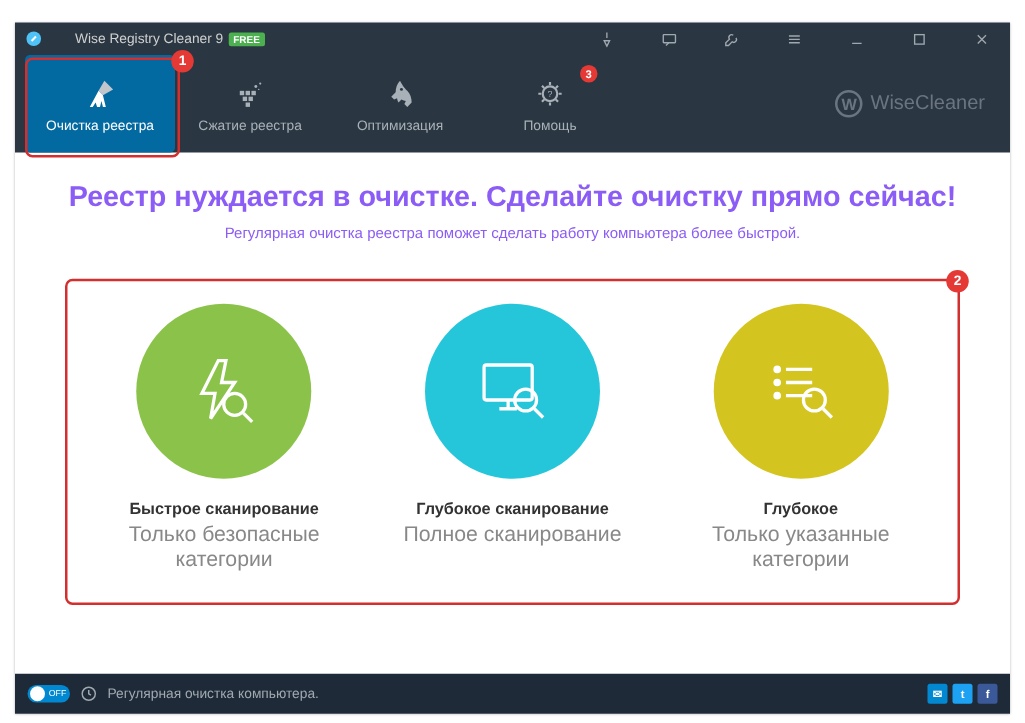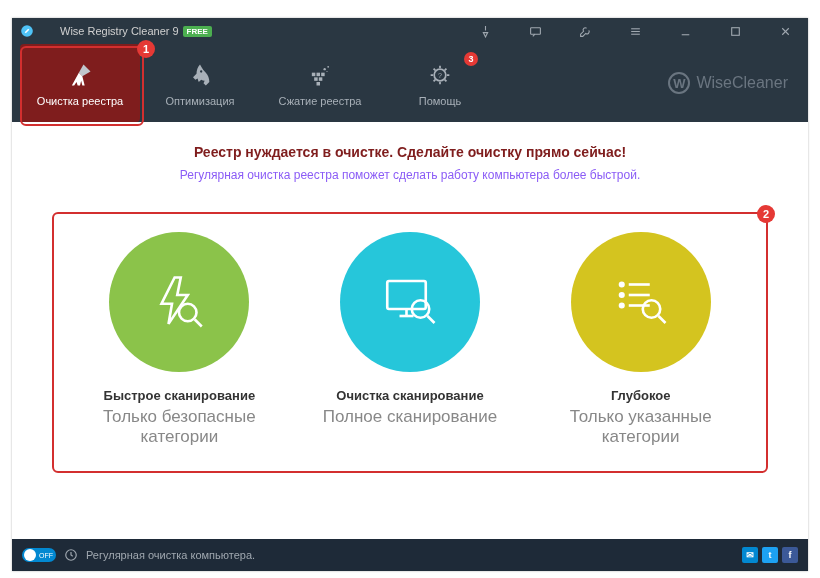--- a/index.html
+++ b/index.html
@@ -11,33 +11,33 @@
 .titlebar { height: 26px; background: #2a3742; display: flex; align-items: center; padding: 0 8px; color: #d0d0d0; font-size: 11px; gap: 20px; }
 .titlebar-icon { width: 14px; height: 14px; margin-right: 6px; }
 .titlebar-title { flex: 0 0 auto; display: flex; align-items: center; gap: 4px; }
 .free-badge { background: #4caf50; color: #fff; font-size: 8px; padding: 1px 4px; border-radius: 2px; font-weight: bold; }
 .titlebar-spacer { flex: 1; }
 .titlebar-btn { width: 30px; height: 26px; display: flex; align-items: center; justify-content: center; color: #a0a8b0; cursor: pointer; }
 .titlebar-btn svg { width: 13px; height: 13px; }
 
 .navbar { height: 78px; background: #2a3742; display: flex; align-items: stretch; padding: 0 8px; }
 .nav-item { width: 120px; display: flex; flex-direction: column; align-items: center; justify-content: center; color: #a8b0b8; font-size: 11px; cursor: pointer; position: relative; gap: 4px; }
-.nav-item.active { background: #7f1d1d; color: #fff; border-radius: 4px; }
+.nav-item.active { background: #0369a1; color: #fff; border-radius: 4px; }
 .nav-icon { width: 32px; height: 32px; display: flex; align-items: center; justify-content: center; }
 .nav-icon svg { width: 28px; height: 28px; }
 .nav-badge { position: absolute; top: 8px; right: 22px; width: 14px; height: 14px; background: #e53935; color: #fff; border-radius: 50%; font-size: 9px; display: flex; align-items: center; justify-content: center; font-weight: bold; }
 .nav-spacer { flex: 1; }
 .brand { display: flex; align-items: center; color: #6a7580; font-size: 16px; font-weight: 300; padding-right: 12px; gap: 6px; }
 .brand-icon { width: 22px; height: 22px; border: 2px solid #6a7580; border-radius: 50%; display: flex; align-items: center; justify-content: center; font-size: 13px; font-weight: bold; }
 
 .highlight-active { position: absolute; top: 28px; left: 8px; width: 124px; height: 80px; border: 2.5px solid #d32f2f; border-radius: 6px; pointer-events: none; z-index: 10; }
 .badge-1 { position: absolute; top: 22px; left: 125px; width: 18px; height: 18px; background: #e53935; color: #fff; border-radius: 50%; font-size: 11px; display: flex; align-items: center; justify-content: center; font-weight: bold; z-index: 11; }
 
 .content { padding: 22px 40px 0; text-align: center; }
-.heading { font-size: 14px; font-weight: bold; color: #7f1d1d; margin-bottom: 8px; }
+.heading { font-size: 23px; font-weight: bold; color: #8b5cf6; margin-bottom: 8px; }
 .subheading { font-size: 12px; color: #8b5cf6; margin-bottom: 30px; }
 
 .options-wrap { position: relative; border: 2.5px solid #d32f2f; border-radius: 6px; padding: 18px 10px 24px; }
 .badge-2 { position: absolute; top: -9px; right: -9px; width: 18px; height: 18px; background: #e53935; color: #fff; border-radius: 50%; font-size: 11px; display: flex; align-items: center; justify-content: center; font-weight: bold; }
 .options { display: flex; justify-content: space-around; }
 .option { display: flex; flex-direction: column; align-items: center; cursor: pointer; width: 200px; }
 .circle { width: 140px; height: 140px; border-radius: 50%; display: flex; align-items: center; justify-content: center; margin-bottom: 16px; }
 .circle.green { background: #8bc34a; }
 .circle.teal { background: #26c6da; }
 .circle.yellow { background: #d4c41f; }
@@ -120,41 +120,41 @@
         <svg viewBox="0 0 48 48" fill="none" stroke="#fff" stroke-width="2">
               <path d="M30 6 L22 20 L28 26 L42 18 Z" fill="#c0c6cc" stroke="none"></path>
               <path d="M22 20 L10 42 L14 42 L18 36 L20 42 L24 42 L26 34 L28 42 L32 42 L28 26 Z" fill="#fff" stroke="none"></path>
             </svg>
       </div>
       <span>Очистка реестра</span>
     </div>
     <div class="nav-item">
       <div class="nav-icon">
         <svg viewBox="0 0 48 48" fill="#a8b0b8">
-              <path d="M24 6c-4 4-6 10-6 16l-6 6 4 4 4-2c0 2 1 4 2 6l4-4c2 1 4 2 6 2l-2 4 4 4 6-6c0-6-2-12-6-16-2-2-6-6-10-14z"></path>
-              <circle cx="26" cy="18" r="2" fill="#2a3742"></circle>
-            </svg>
-      </div>
-      <span>Оптимизация</span>
-    </div>
-    <div class="nav-item">
-      <div class="nav-icon">
-        <svg viewBox="0 0 48 48" fill="#a8b0b8">
               <rect x="10" y="20" width="6" height="6"></rect>
               <rect x="18" y="20" width="6" height="6"></rect>
               <rect x="26" y="20" width="6" height="6"></rect>
               <rect x="14" y="28" width="6" height="6"></rect>
               <rect x="22" y="28" width="6" height="6"></rect>
               <rect x="18" y="36" width="6" height="6"></rect>
               <circle cx="32" cy="14" r="2"></circle>
               <circle cx="38" cy="10" r="1.5"></circle>
               <circle cx="36" cy="18" r="1"></circle>
             </svg>
       </div>
       <span>Сжатие реестра</span>
+    </div>
+    <div class="nav-item">
+      <div class="nav-icon">
+        <svg viewBox="0 0 48 48" fill="#a8b0b8">
+              <path d="M24 6c-4 4-6 10-6 16l-6 6 4 4 4-2c0 2 1 4 2 6l4-4c2 1 4 2 6 2l-2 4 4 4 6-6c0-6-2-12-6-16-2-2-6-6-10-14z"></path>
+              <circle cx="26" cy="18" r="2" fill="#2a3742"></circle>
+            </svg>
+      </div>
+      <span>Оптимизация</span>
     </div>
     <div class="nav-item">
       <div class="nav-icon">
         <svg viewBox="0 0 48 48" fill="none" stroke="#a8b0b8" stroke-width="3">
               <circle cx="24" cy="24" r="10"></circle>
               <path d="M24 8v4M24 36v4M8 24h4M36 24h4M13 13l3 3M32 32l3 3M13 35l3-3M32 16l3-3"></path>
               <text x="24" y="29" font-size="12" fill="#a8b0b8" text-anchor="middle" stroke="none">?</text>
             </svg>
       </div>
       <div class="nav-badge">3</div>
@@ -191,21 +191,21 @@
         <div class="option">
           <div class="circle teal">
             <svg viewBox="0 0 80 80" fill="none" stroke="#fff" stroke-width="3">
                   <rect x="14" y="16" width="44" height="32" rx="2"></rect>
                   <line x1="28" y1="56" x2="44" y2="56"></line>
                   <line x1="36" y1="48" x2="36" y2="56"></line>
                   <circle cx="52" cy="48" r="10"></circle>
                   <line x1="60" y1="56" x2="68" y2="64"></line>
                 </svg>
           </div>
-          <div class="opt-title">Очистка сканирование</div>
+          <div class="opt-title">Глубокое сканирование</div>
           <div class="opt-sub">Полное сканирование</div>
         </div>
         <div class="option">
           <div class="circle yellow">
             <svg viewBox="0 0 80 80" fill="none" stroke="#fff" stroke-width="3">
                   <circle cx="18" cy="20" r="2" fill="#fff"></circle>
                   <line x1="26" y1="20" x2="50" y2="20"></line>
                   <circle cx="18" cy="32" r="2" fill="#fff"></circle>
                   <line x1="26" y1="32" x2="50" y2="32"></line>
                   <circle cx="18" cy="44" r="2" fill="#fff"></circle>

